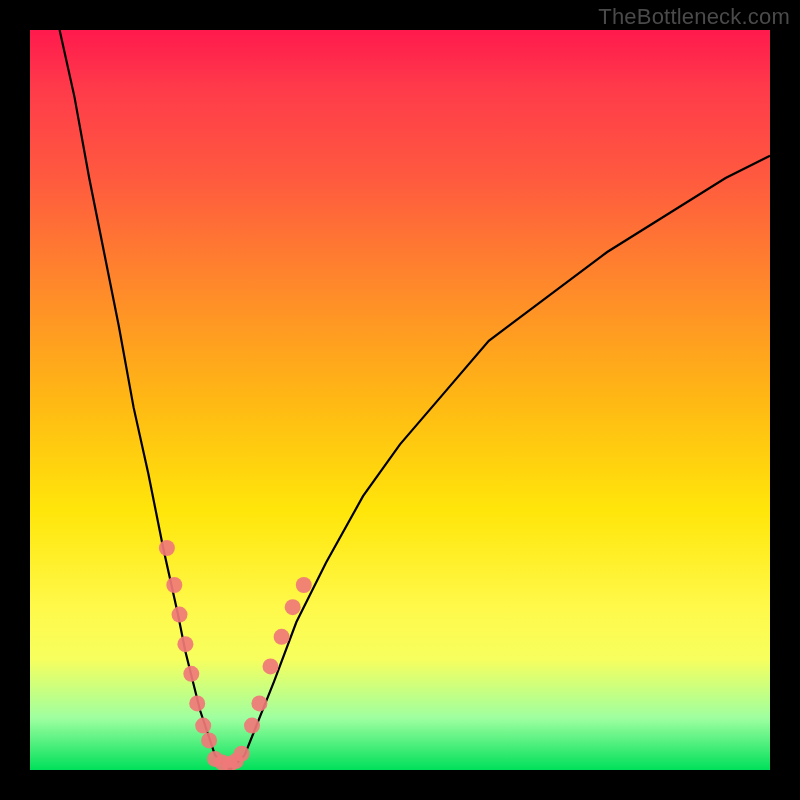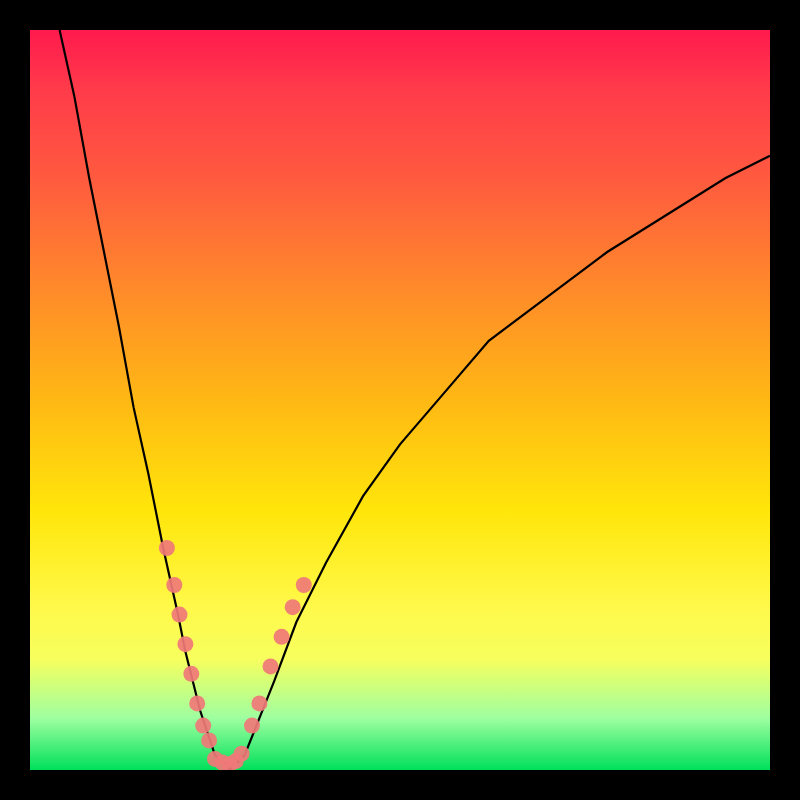--- a/index.html
+++ b/index.html
@@ -58,20 +58,21 @@
   .curve {
     fill: none;
     stroke: #000;
     stroke-width: 2.2;
   }
 </style>
 </head>
 <body>
 
 <div class="frame">
+  <div class="watermark">TheBottleneck.com</div>
   <div class="plot-area">
     <svg class="overlay" viewBox="0 0 740 740">
       <g id="curves">
           <path d="M29.6 0.0 L44.4 66.6 L59.2 148.0 L74.0 222.0 L88.8 296.0 L103.6 377.4 L118.4 444.0 L133.2 518.0 L148.0 584.6 L155.4 621.6 L162.8 651.2 L170.2 680.8 L177.6 703.0 L185.0 725.2 L192.4 732.6 L199.8 740.0" class="curve" stroke="#000000"></path>
           <path d="M199.8 740.0 L214.6 725.2 L229.4 688.2 L244.2 651.2 L266.4 592.0 L296.0 532.8 L333.0 466.2 L370.0 414.4 L414.4 362.6 L458.8 310.8 L518.0 266.4 L577.2 222.0 L636.4 185.0 L695.6 148.0 L740.0 125.8" class="curve" stroke="#000000"></path>
         </g>
       <g id="dots">
           <circle cx="136.9" cy="518.0" r="8" fill="#f07878" fill-opacity="0.92"></circle>
           <circle cx="144.3" cy="555.0" r="8" fill="#f07878" fill-opacity="0.92"></circle>
           <circle cx="149.5" cy="584.6" r="8" fill="#f07878" fill-opacity="0.92"></circle>

